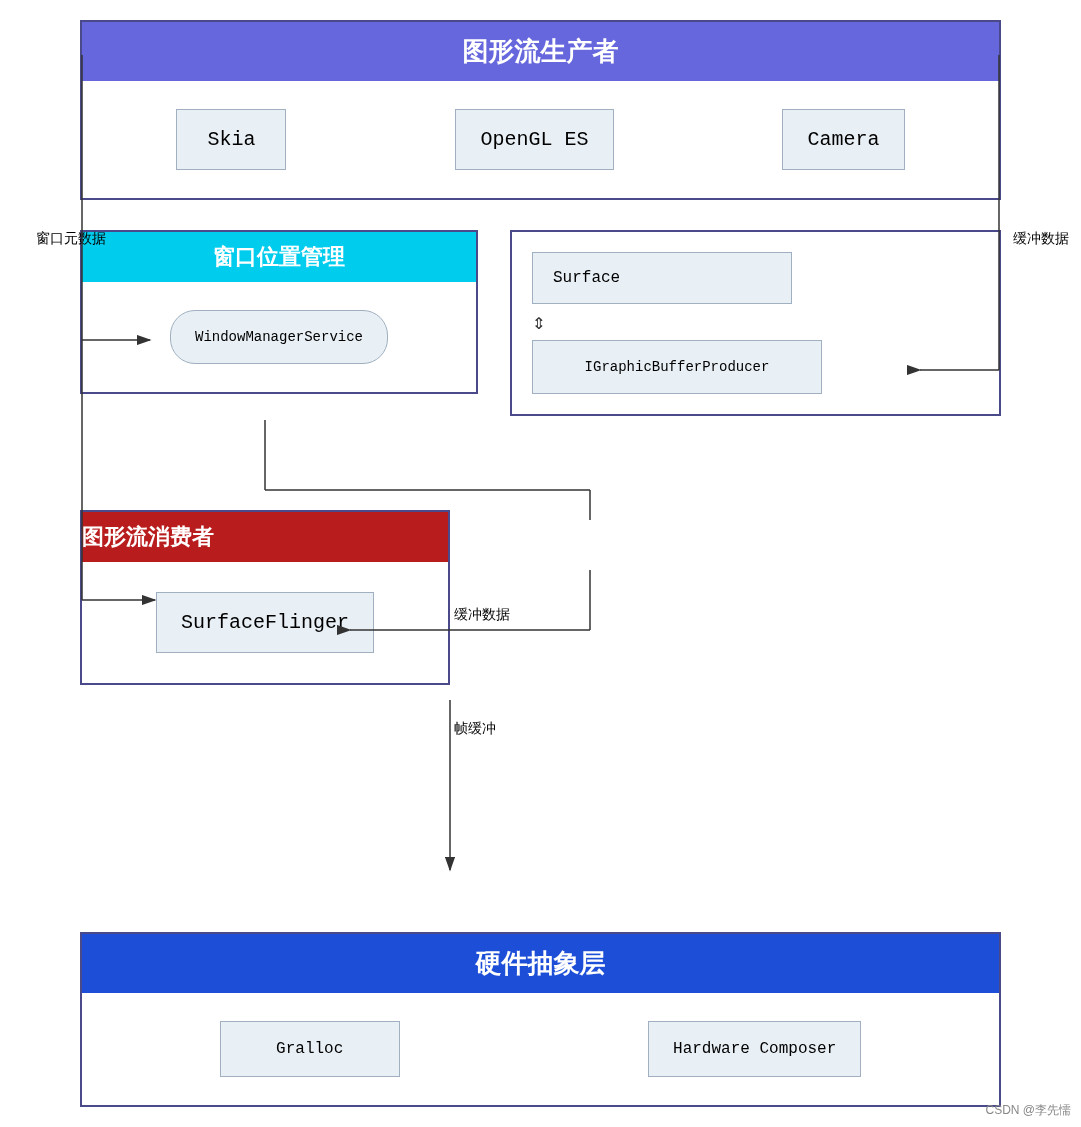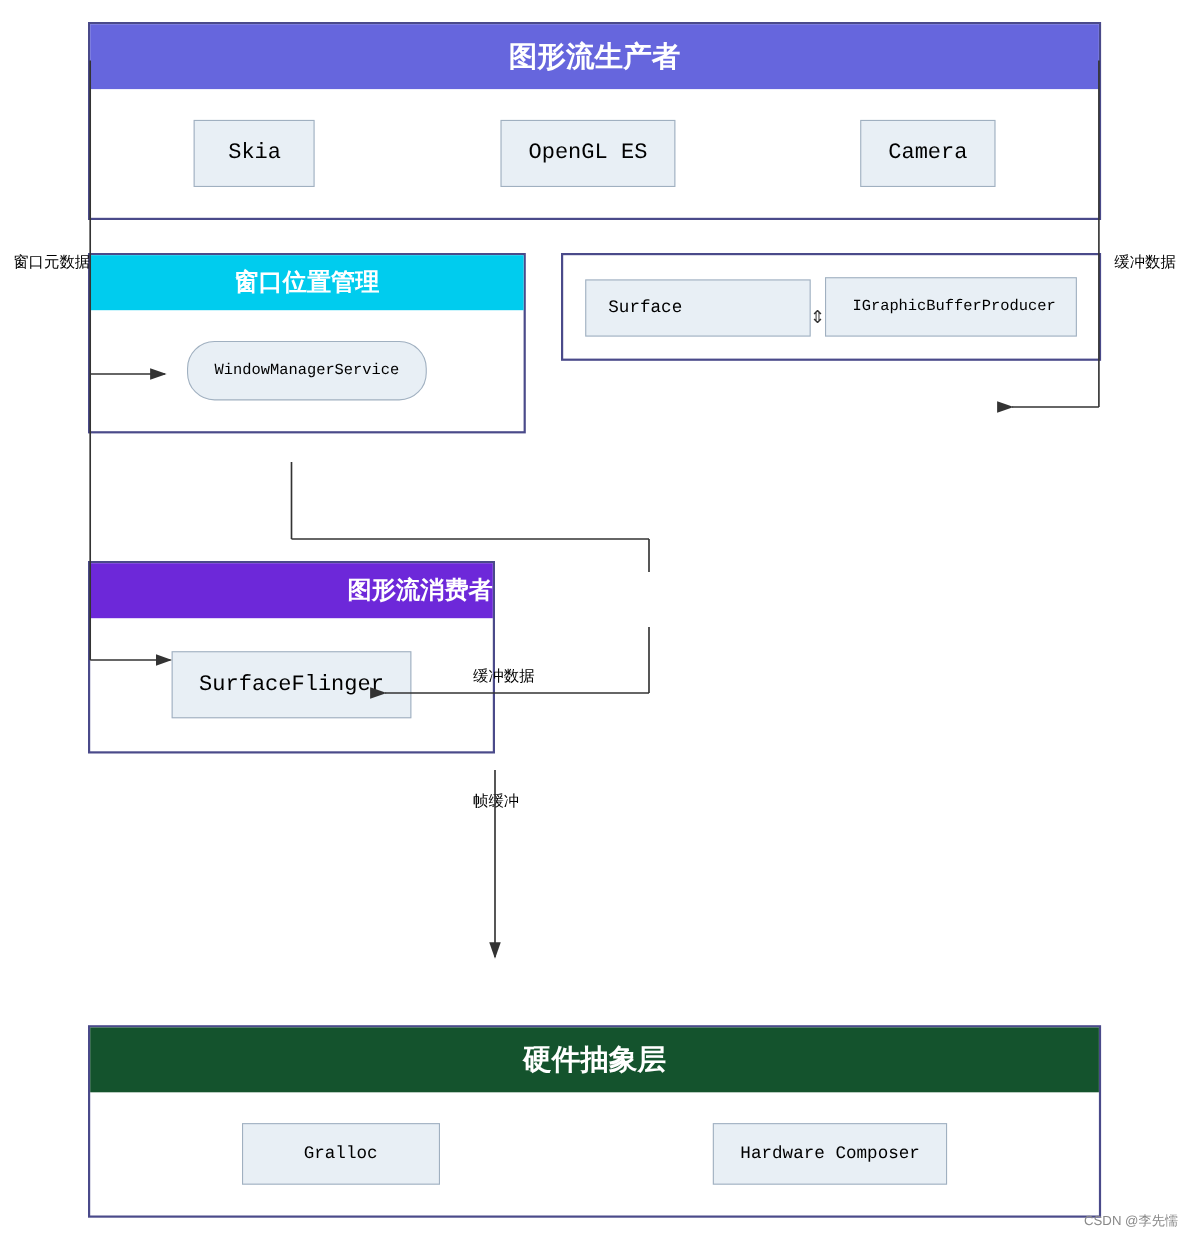--- a/index.html
+++ b/index.html
@@ -97,21 +97,22 @@
       color: #fff;
       font-size: 22px;
       font-family: 'SimSun', serif;
       text-align: center;
       padding: 10px 0;
       font-weight: bold;
     }
     .lf-body {
       padding: 20px 20px 20px;
       display: flex;
-      align-items: flex-end;
+      flex-direction: column;
+      align-items: flex-start;
       gap: 0;
     }
     .lf-body .box-item {
       width: 260px;
       text-align: center;
       font-size: 16px;
     }
     .lf-arrow {
       display: flex;
       align-items: center;
@@ -124,45 +125,45 @@
     
     .consumer-outer {
       position: absolute;
       top: 510px;
       left: 80px;
       width: 370px;
       border: 2px solid #4a4a8a;
       background: #fff;
     }
     .consumer-header {
-      background: #6d28d9;
+      background: #b91c1c;
       color: #fff;
       font-size: 22px;
       font-family: Liberation Sans, sans-serif;
-      text-align: right;
+      text-align: left;
       padding: 10px 0;
       font-weight: bold;
     }
     .consumer-body {
       padding: 30px 20px 30px;
       display: flex;
       justify-content: center;
     }
 
     
     .hal-outer {
       position: absolute;
       bottom: 20px;
       left: 80px;
       right: 80px;
       border: 2px solid #4a4a8a;
       background: #fff;
     }
     .hal-header {
-      background: #14532d;
+      background: #1d4ed8;
       color: #fff;
       font-size: 26px;
       font-family: 'SimSun', serif;
       text-align: center;
       padding: 12px 0;
       font-weight: bold;
     }
     .hal-body {
       display: flex;
       flex-direction: row;
@@ -175,20 +176,21 @@
       min-width: 180px;
       font-size: 16px;
     }
 
     
     .label-left {
       position: absolute;
       font-size: 14px;
       font-family: Liberation Serif, serif;
       color: #000;
+      margin-left: 24px;
     }
     .label-right {
       position: absolute;
       font-size: 14px;
       font-family: 'SimSun', serif;
       color: #000;
     }
 
     
     .arrows-svg {

